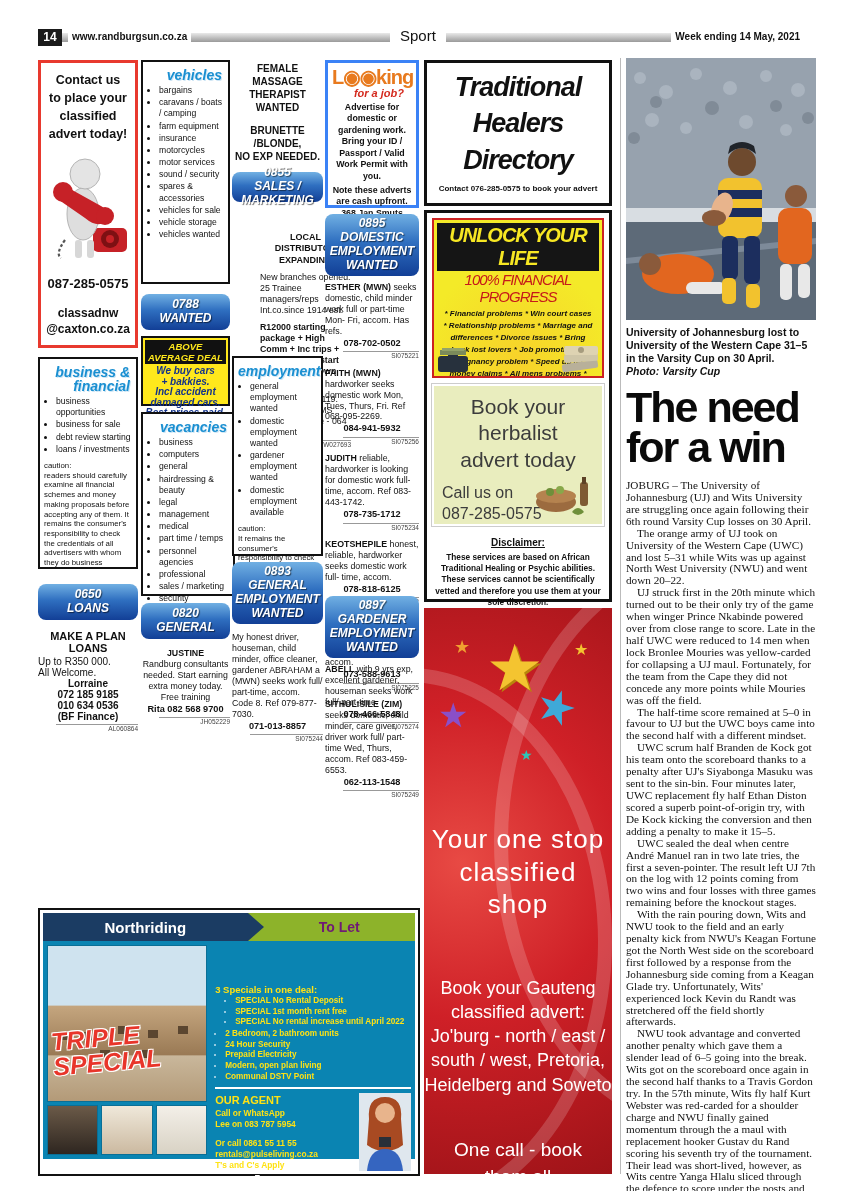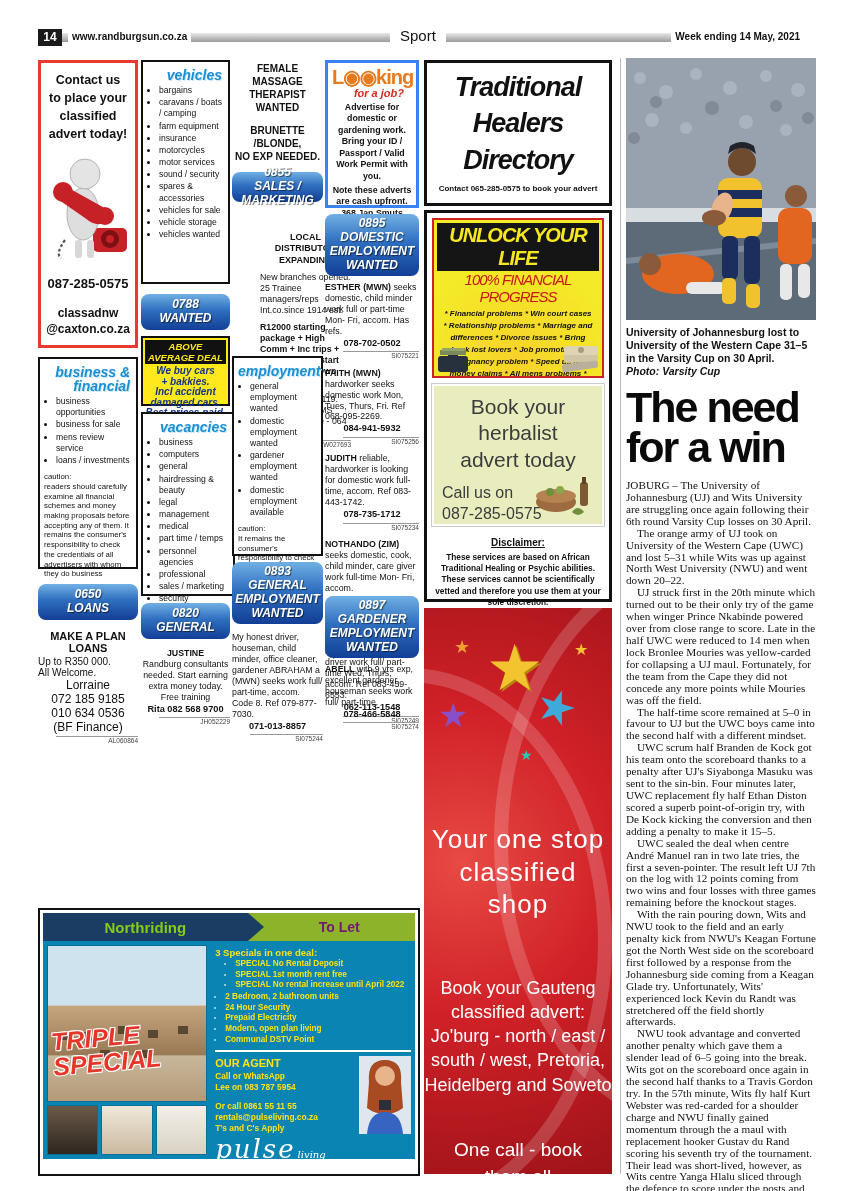--- a/index.html
+++ b/index.html
@@ -32,21 +32,21 @@
   .sad-phone{font-weight:bold;text-align:center;font-size:9.2px;margin-top:1px;}
   .ref{font-size:6.5px;color:#444;text-align:right;border-top:1px solid #999;margin:2px 0 0 18px;}
   
   .contact-box{border:3px solid #e8392e;text-align:center;padding:8px 3px;box-sizing:border-box;}
   .contact-txt{font-weight:bold;font-size:12.5px;line-height:1.45;}
   .contact-phone{font-weight:bold;font-size:13px;margin-top:10px;}
   .contact-mail{font-weight:bold;font-size:12px;margin-top:14px;line-height:1.4;}
   .loans-ad{text-align:center;font-size:10px;}
   .loans-ti{font-weight:bold;font-size:11px;}
   .loans-bd{text-align:left;font-size:10px;margin-top:2px;}
-  .loans-ct{font-weight:normal;font-size:12px;}
+  .loans-ct{font-weight:bold;font-size:10px;}
   
   .deal{border:2px solid #111;background:#ffe81c;text-align:center;box-sizing:border-box;padding:2px;}
   .deal-h{background:#111;color:#ffe81c;font-weight:bold;font-style:italic;font-size:9.5px;padding:1px 0;}
   .deal-b{font-weight:bold;font-style:italic;color:#13338a;font-size:10px;line-height:1.05;margin-top:2px;}
   .deal-n{font-weight:bold;font-style:italic;color:#2b66c4;font-size:10px;
           text-shadow:1px 1px 0 #fff;}
   
   .massage{text-align:center;font-weight:bold;font-size:10px;line-height:1.3;}
   .dist{font-size:8.8px;line-height:1.25;}
   .dist-t{font-weight:bold;text-align:center;font-size:9px;}
@@ -83,37 +83,37 @@
   .redad-f{font-size:19px;line-height:1.4;margin-top:40px;}
   
   .caption{font-size:10.5px;font-weight:bold;line-height:1.25;}
   .credit{font-style:italic;}
   .headline{font-weight:bold;font-size:43px;line-height:.92;letter-spacing:-2px;color:#0a0a0a;}
   .article{font-family:"Liberation Serif",serif;font-size:11.2px;line-height:1.065;text-align:left;}
   .article p{margin:0;text-indent:11px;}
   .article p:first-child{text-indent:0;}
   .nr{border:2px solid #111;background:#fff;padding:3px;box-sizing:border-box;}
   .nr-hd{display:flex;height:28px;}
-  .nr-loc{background:#1b3c63;color:#84cc16;font-weight:bold;font-size:15px;flex:0 0 55%;
+  .nr-loc{background:#1b3c63;color:#ffffff;font-weight:bold;font-size:15px;flex:0 0 55%;
           display:flex;align-items:center;justify-content:center;}
   .nr-arrow{width:0;height:0;border-top:14px solid transparent;border-bottom:14px solid transparent;
             border-left:16px solid #1b3c63;background:#8db32a;}
   .nr-type{background:#8db32a;color:#701a75;font-weight:bold;font-size:14px;flex:1;
            display:flex;align-items:center;justify-content:center;}
   .nr-bd{background:#0a84b2;display:flex;padding:4px;height:218px;box-sizing:border-box;}
   .nr-photos{flex:0 0 44%;display:flex;flex-direction:column;position:relative;}
   .nr-main{flex:1;background:linear-gradient(#cfe3ef 0%,#cfe3ef 38%,#c4a57e 39%,#9a7a55 70%,#c9b79b 71%,#b39a78 100%);
            position:relative;border:1px solid #0a6f96;}
   .nr-win{position:absolute;background:#5b4630;width:10px;height:8px;}
   .stamp{position:absolute;left:4px;bottom:26px;color:#e8352a;font-weight:bold;font-style:italic;
          font-size:25px;line-height:1;transform:rotate(-5deg);
          text-shadow:-1px -1px 0 #fff,1px -1px 0 #fff,-1px 1px 0 #fff,1px 1px 0 #fff;}
   .nr-thumbs{display:flex;gap:3px;margin-top:3px;height:50px;}
   .nr-thumbs div{flex:1;border:1px solid #0a6f96;}
-  .nr-info{flex:1;padding:2px 0 0 8px;color:#ffe214;}
+  .nr-info{flex:1;padding:2px 0 0 8px;color:#ffe214;margin-top:37px;}
   .nr-sh{font-weight:bold;font-size:9.5px;}
   .nr-ul{margin:1px 0 0 0;padding-left:10px;font-weight:bold;font-size:8.2px;line-height:1.3;}
   .nr-ul li::marker{color:#bfe0ee;}
   .nr-sub{padding-left:20px;}
   .nr-div{border-top:2px solid #fff;margin:5px 0 4px 0;}
   .agent{display:flex;}
   .agent-t{flex:1;font-weight:bold;font-size:8.4px;line-height:1.35;}
   .agent-h{font-size:11px;}
   .agent-b2{margin-top:7px;}
   .pulse{display:flex;align-items:flex-end;margin-top:4px;}
@@ -155,21 +155,21 @@
     <div class="contact-mail pl">classadnw
 @caxton.co.za</div>
   </div>
 
   <div class="abs box" style="left:38px;top:357px;width:100px;height:212px;">
     <div class="cat-h pl">business &amp;
 financial</div>
     <ul class="cat-ul">
         <li>business opportunities</li>
         <li>business for sale</li>
-        <li>mens review service</li>
+        <li>debt review starting</li>
         <li>loans / investments</li>
       </ul>
     <div class="caution">
       <span>caution:</span><br>
       <span>readers should carefully examine all financial schemes and money making proposals before accepting any of them. It remains the consumer's responsibility to check the credentials of all advertisers with whom they do business</span>
     </div>
   </div>
 
   <div class="abs banner" style="left:38px;top:584px;width:100px;height:36px;">
     <span>0650</span>
@@ -330,20 +330,25 @@
       <p><b>FAITH (MWN)</b> <span>hardworker seeks domestic work Mon, Tues, Thurs, Fri. Ref 068-095-2269.</span></p>
       <div class="sad-phone">084-941-5932</div>
       <div class="ref">SI075256</div>
     </div>
       <div class="sad">
       <p><b>JUDITH</b> <span>reliable, hardworker is looking for domestic work full- time, accom. Ref 083-443-1742.</span></p>
       <div class="sad-phone">078-735-1712</div>
       <div class="ref">SI075234</div>
     </div>
       <div class="sad">
+      <p><b>KEOTSHEPILE</b> <span>honest, reliable, hardworker seeks domestic work full- time, accom.</span></p>
+      <div class="sad-phone">078-818-6125</div>
+      <div class="ref">SI075282</div>
+    </div>
+      <div class="sad">
       <p><b>NOTHANDO (ZIM)</b> <span>seeks domestic, cook, child minder, care giver work full-time Mon- Fri, accom.</span></p>
       <div class="sad-phone">073-588-9613</div>
       <div class="ref">SI075225</div>
     </div>
       <div class="sad">
       <p><b>SITHULISILE (ZIM)</b> <span>seeks domestic, child minder, care giver, driver work full/ part-time Wed, Thurs, accom. Ref 083-459-6553.</span></p>
       <div class="sad-phone">062-113-1548</div>
       <div class="ref">SI075249</div>
     </div>
     </div>
@@ -358,21 +363,21 @@
   <div class="abs sad" style="left:325px;top:664px;width:94px;">
     <p><b>ABELL</b> <span>with 9 yrs exp, excellent gardener, houseman seeks work full/ part-time.</span></p>
     <div class="sad-phone">078-466-5848</div>
     <div class="ref">SI075274</div>
   </div>
 
   <div class="abs healers" style="left:424px;top:60px;width:188px;height:146px;">
     <div class="healers-t pl">Traditional
 Healers
 Directory</div>
-    <div class="healers-c">Contact 065-285-0575 to book your advert</div>
+    <div class="healers-c">Contact 076-285-0575 to book your advert</div>
   </div>
 
   <div class="abs blackwrap" style="left:424px;top:210px;width:188px;height:392px;">
     <div class="unlock" style="height:160px;">
       <div class="unlock-t">UNLOCK YOUR LIFE</div>
       <div class="unlock-s">100% FINANCIAL PROGRESS</div>
       <div class="unlock-b">* Financial problems * Win court cases * Relationship problems * Marriage and differences * Divorce issues * Bring back lost lovers * Job promotions * Pregnancy problem * Speed up all money claims * All mens problems * Business Attraction</div>
 
       <svg class="abs" style="left:2px;bottom:2px;" width="34" height="26" viewBox="0 0 34 26">
         <rect x="2" y="8" width="30" height="16" rx="3" fill="#27313d"></rect>

